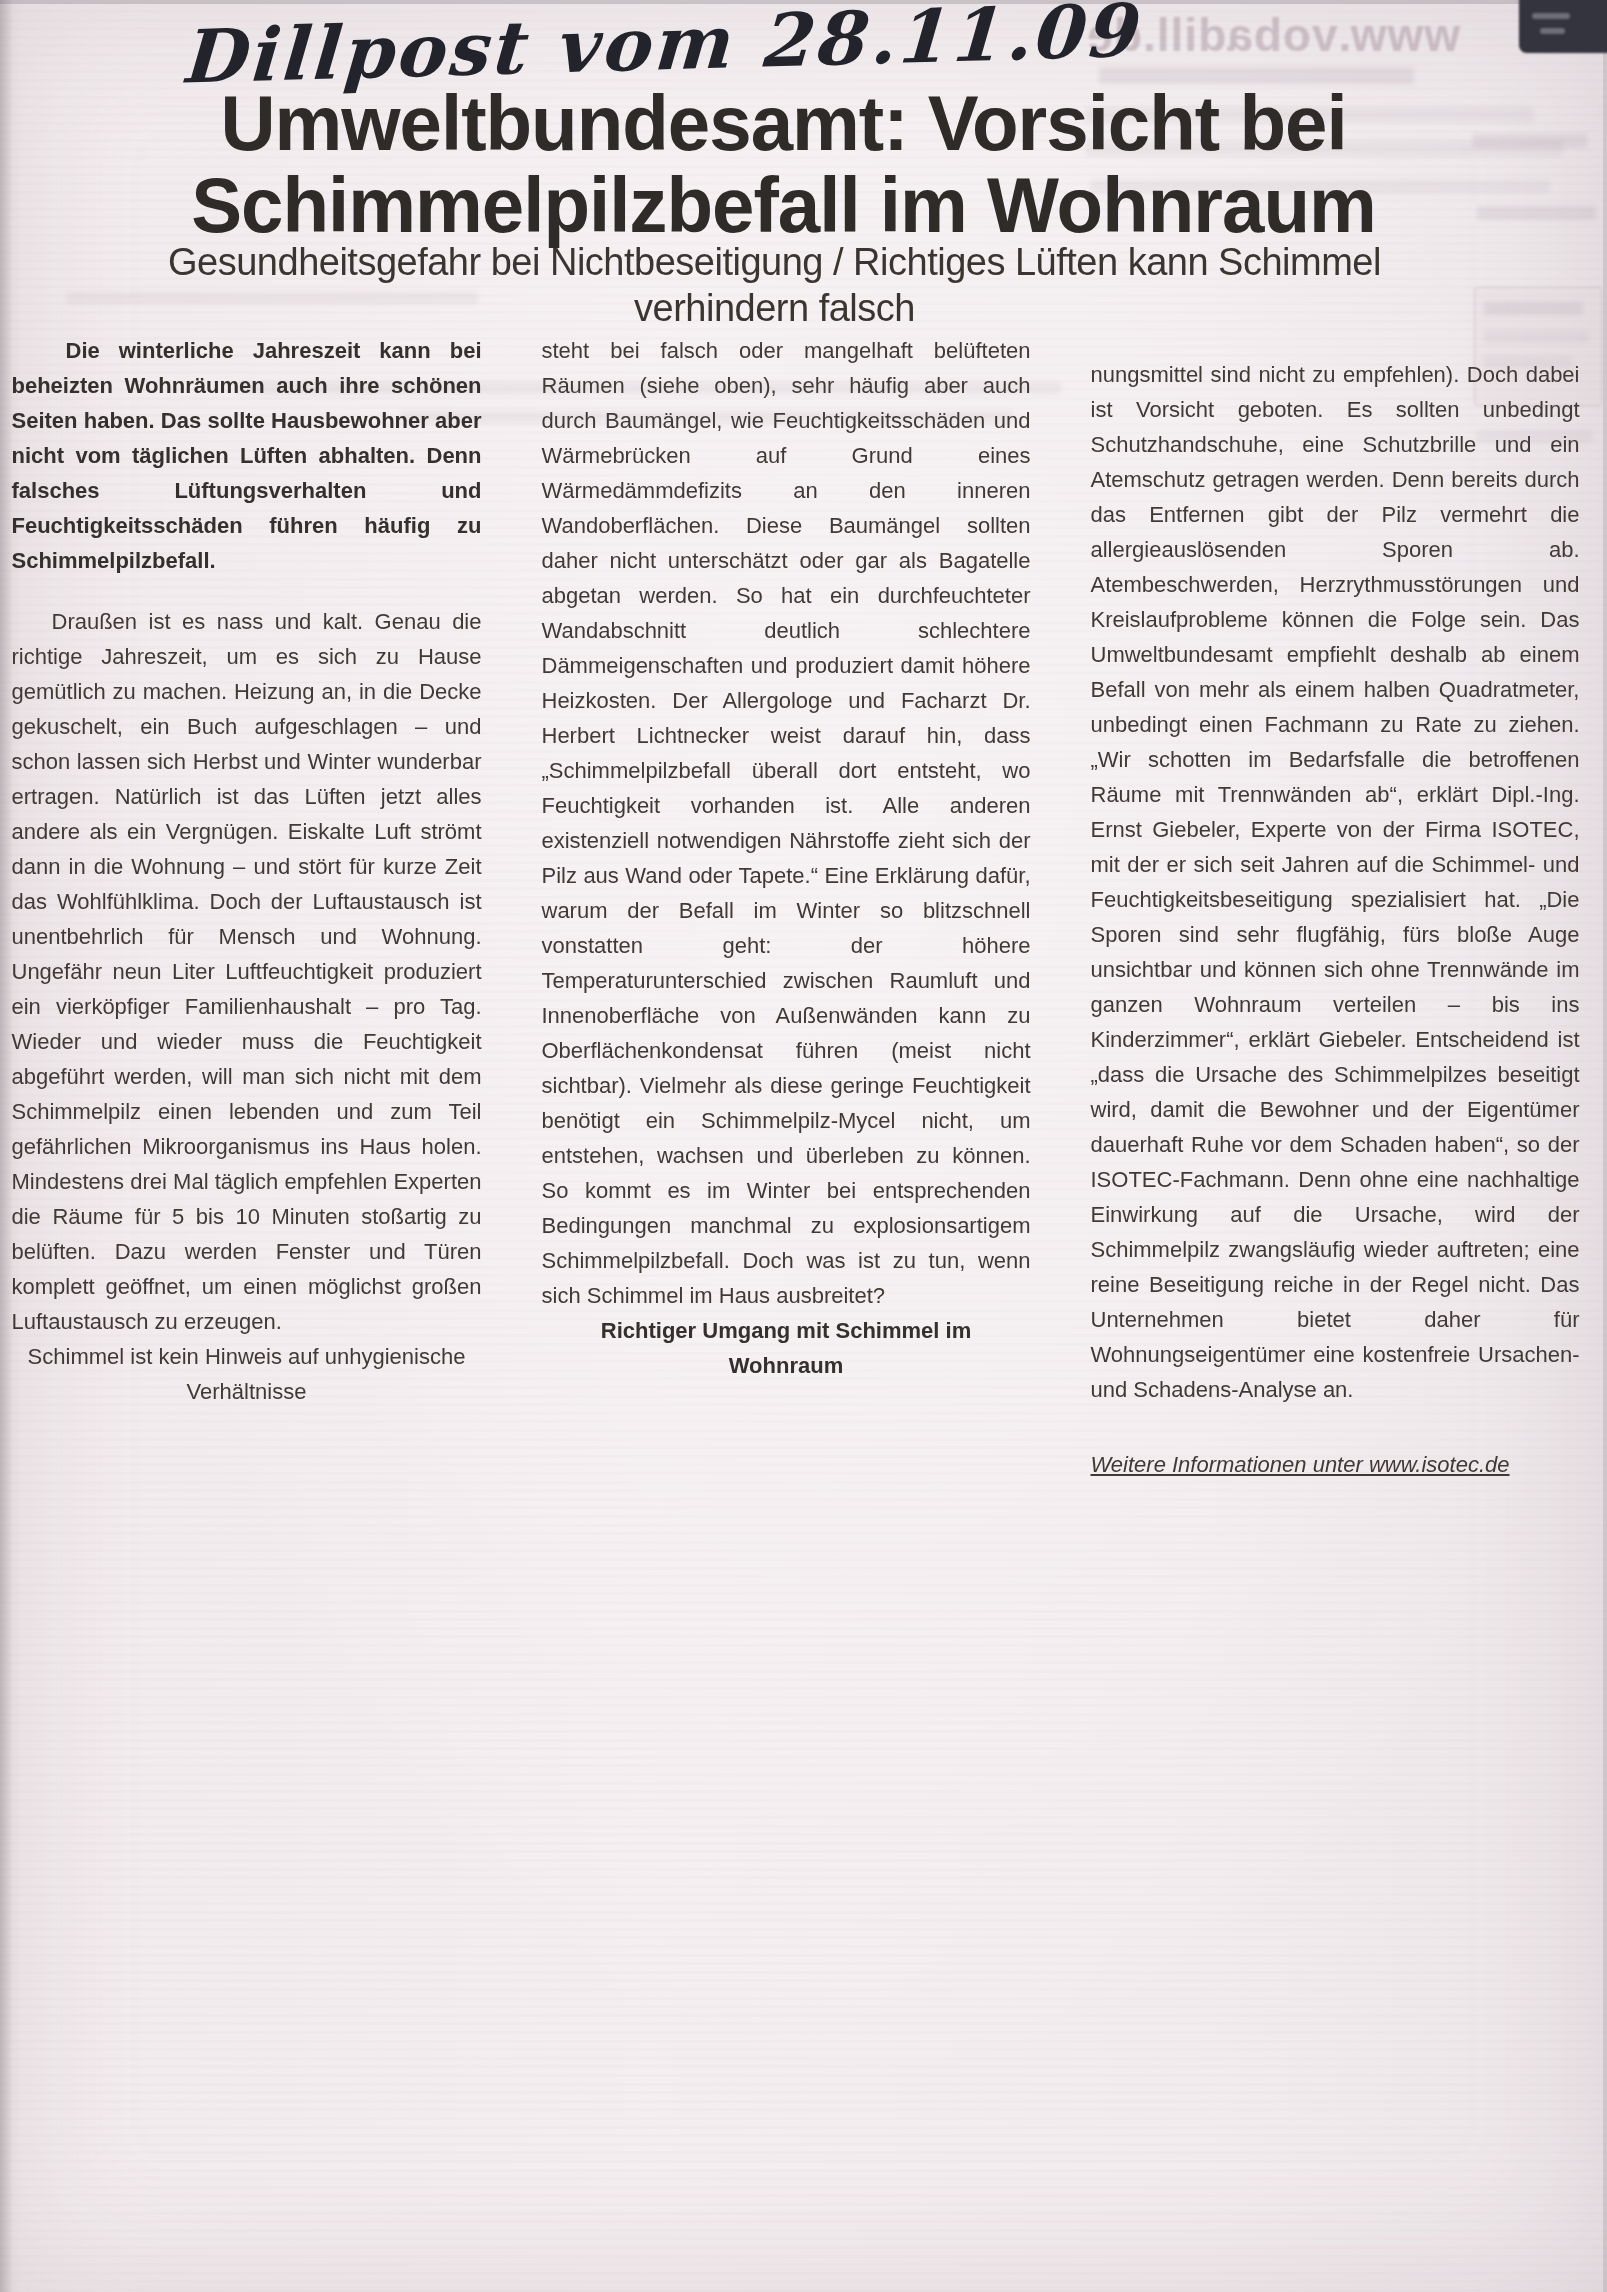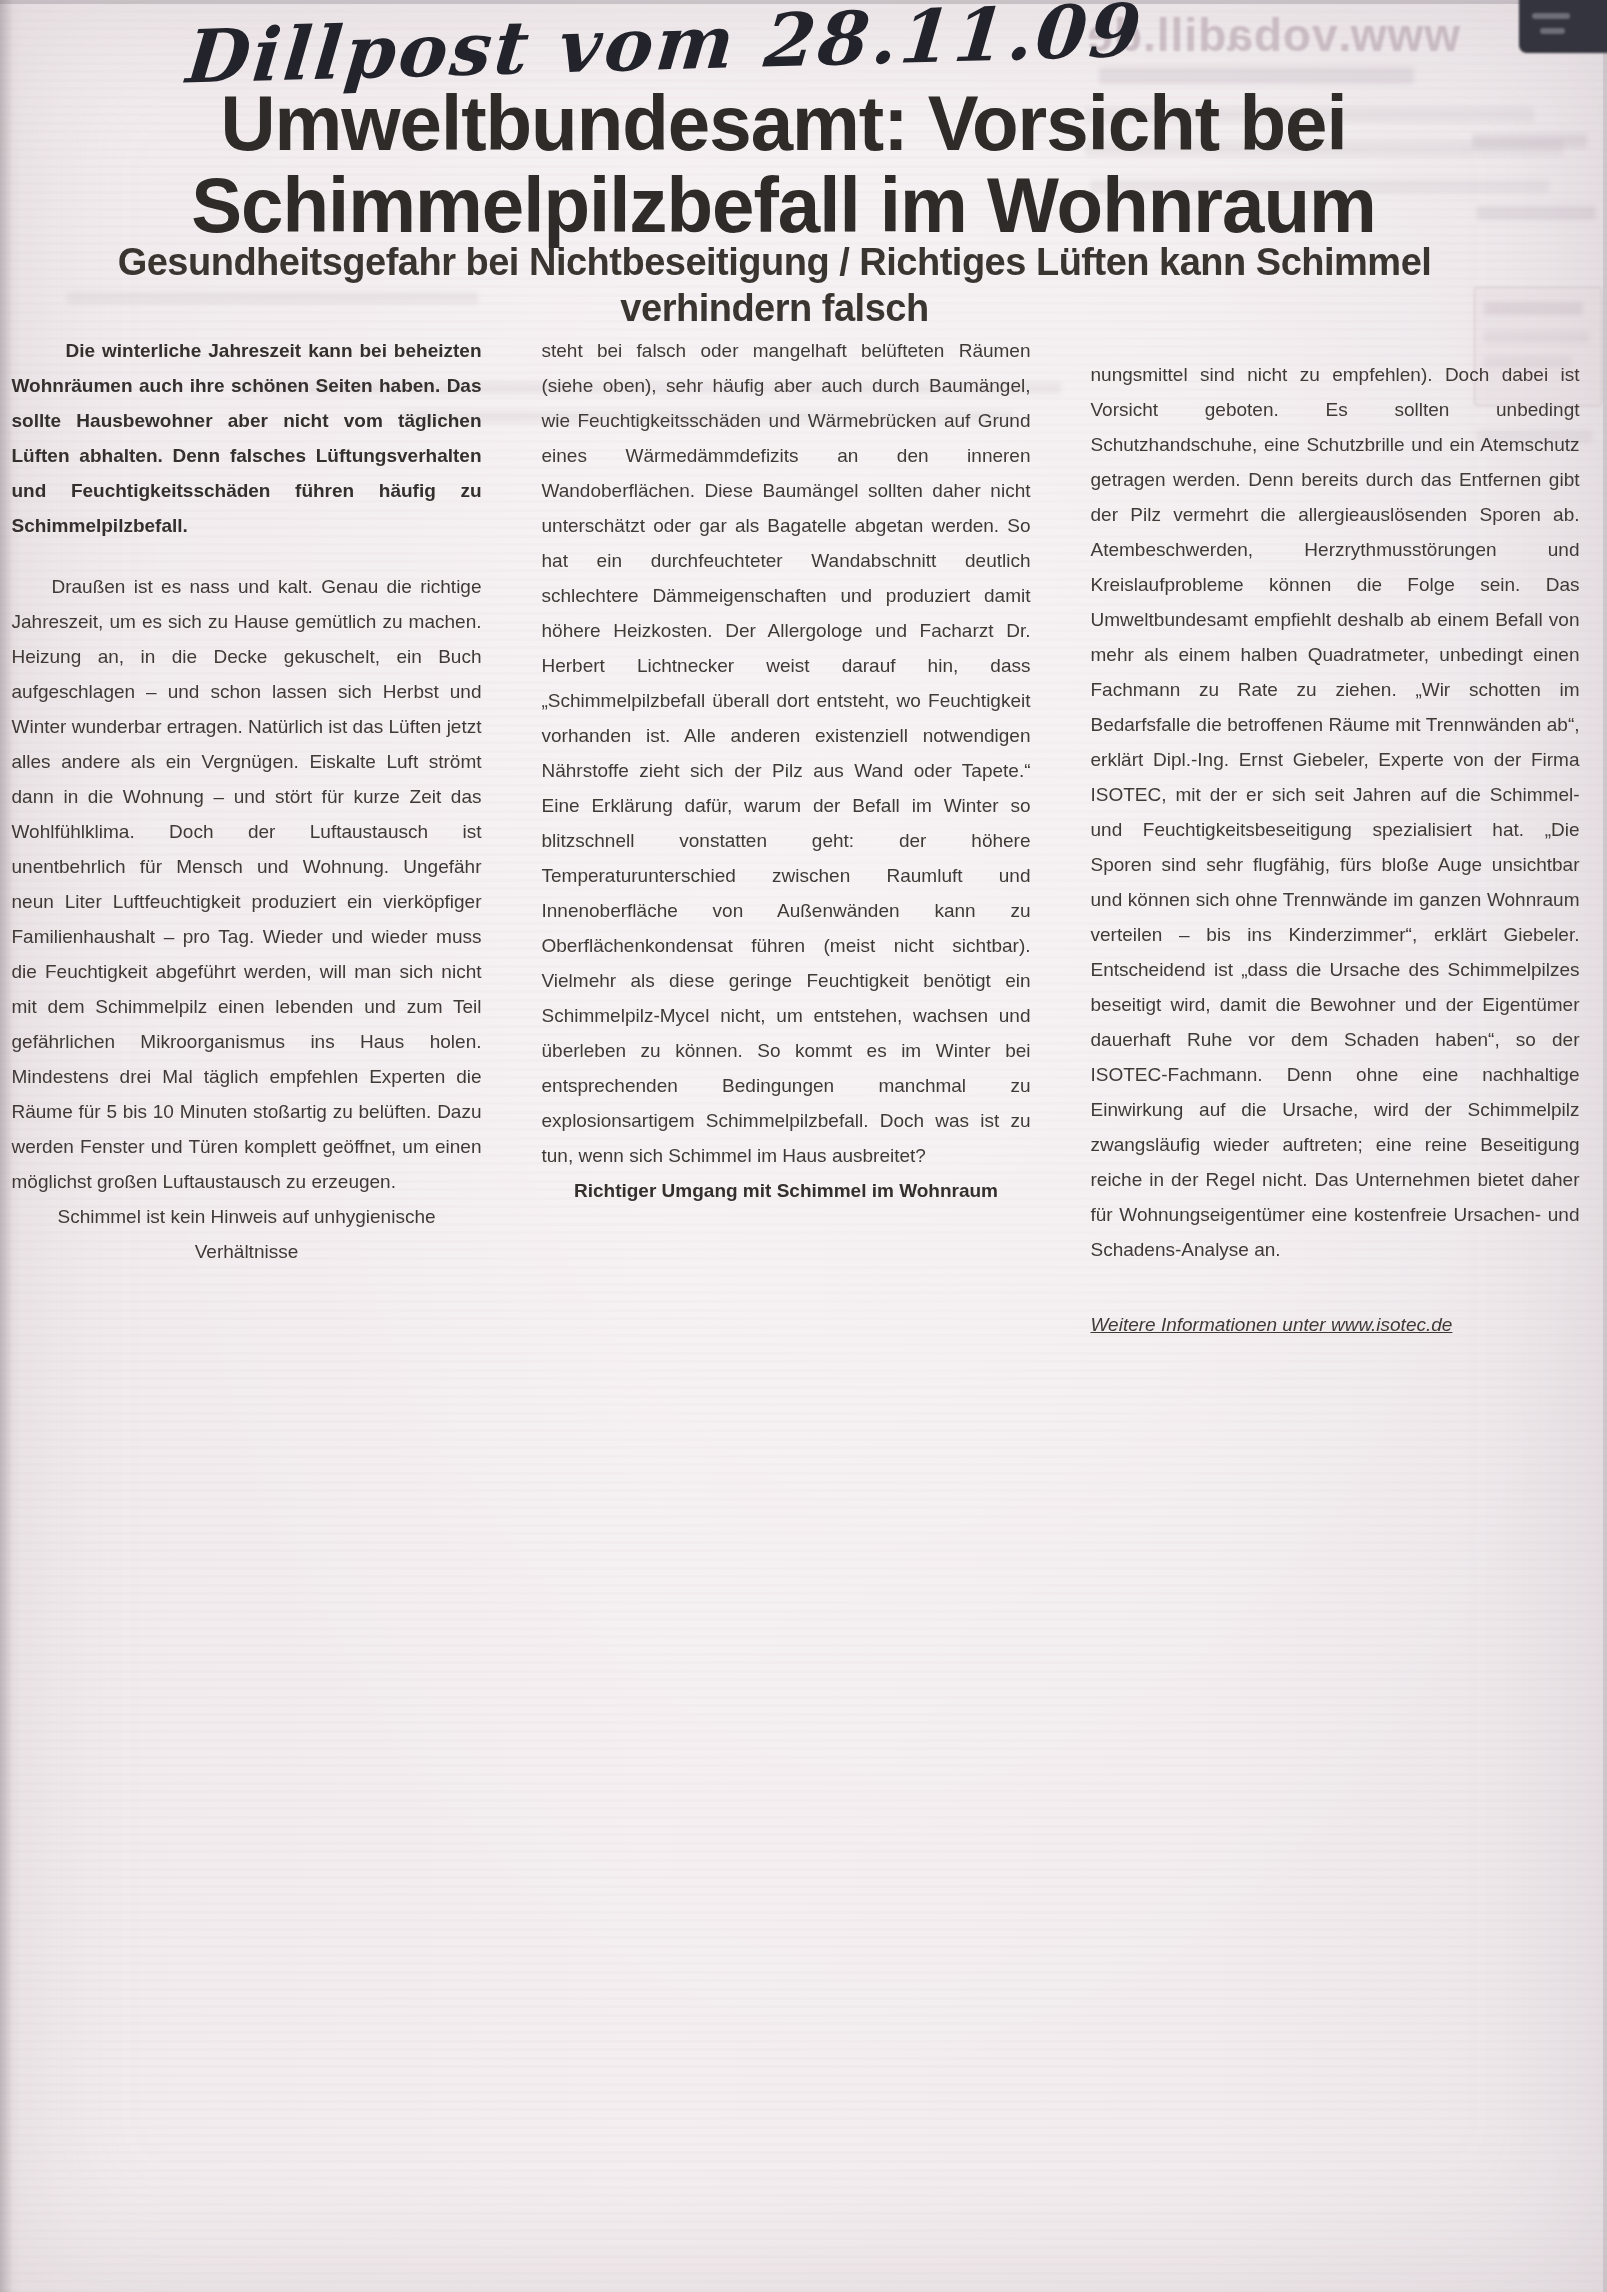--- a/index.html
+++ b/index.html
@@ -58,30 +58,30 @@
   .headline{
     position:absolute;left:38px;top:82px;width:1491px;
     text-align:center;
     font-weight:bold;color:#2e2b28;
     font-size:77px;line-height:82px;letter-spacing:-1px;
     transform:scaleX(0.99);
   }
   .subtitle{
     position:absolute;left:29px;top:239px;width:1491px;
     text-align:center;
-    font-weight:bold;color:#3a3531;
+    font-weight:normal;color:#3a3531;
     font-size:38px;line-height:46px;letter-spacing:-0.5px;
   }
 
   
   .columns{
     position:absolute;left:11.5px;top:333px;width:1568px;
     display:flex;justify-content:space-between;
   }
-  .col{font-size:19px;line-height:35px;text-align:justify;color:#403a37;}
+  .col{font-size:22px;line-height:35px;text-align:justify;color:#403a37;}
   .col-1{width:470px;}
   .col-2{width:489px;}
   .col-3{width:489px;margin-top:24px;}
   .col p{margin:0;}
   p.lead{font-weight:bold;color:#34302d;margin-bottom:26px;text-indent:54px;}
   p.indent{text-indent:40px;}
   p.subhead{text-align:center;}
   p.subhead.bold{font-weight:bold;color:#34302d;}
   p.cont-spread{text-align-last:justify;}
   p.footer{font-style:italic;margin-top:40px;text-align-last:left;text-decoration:underline;}

